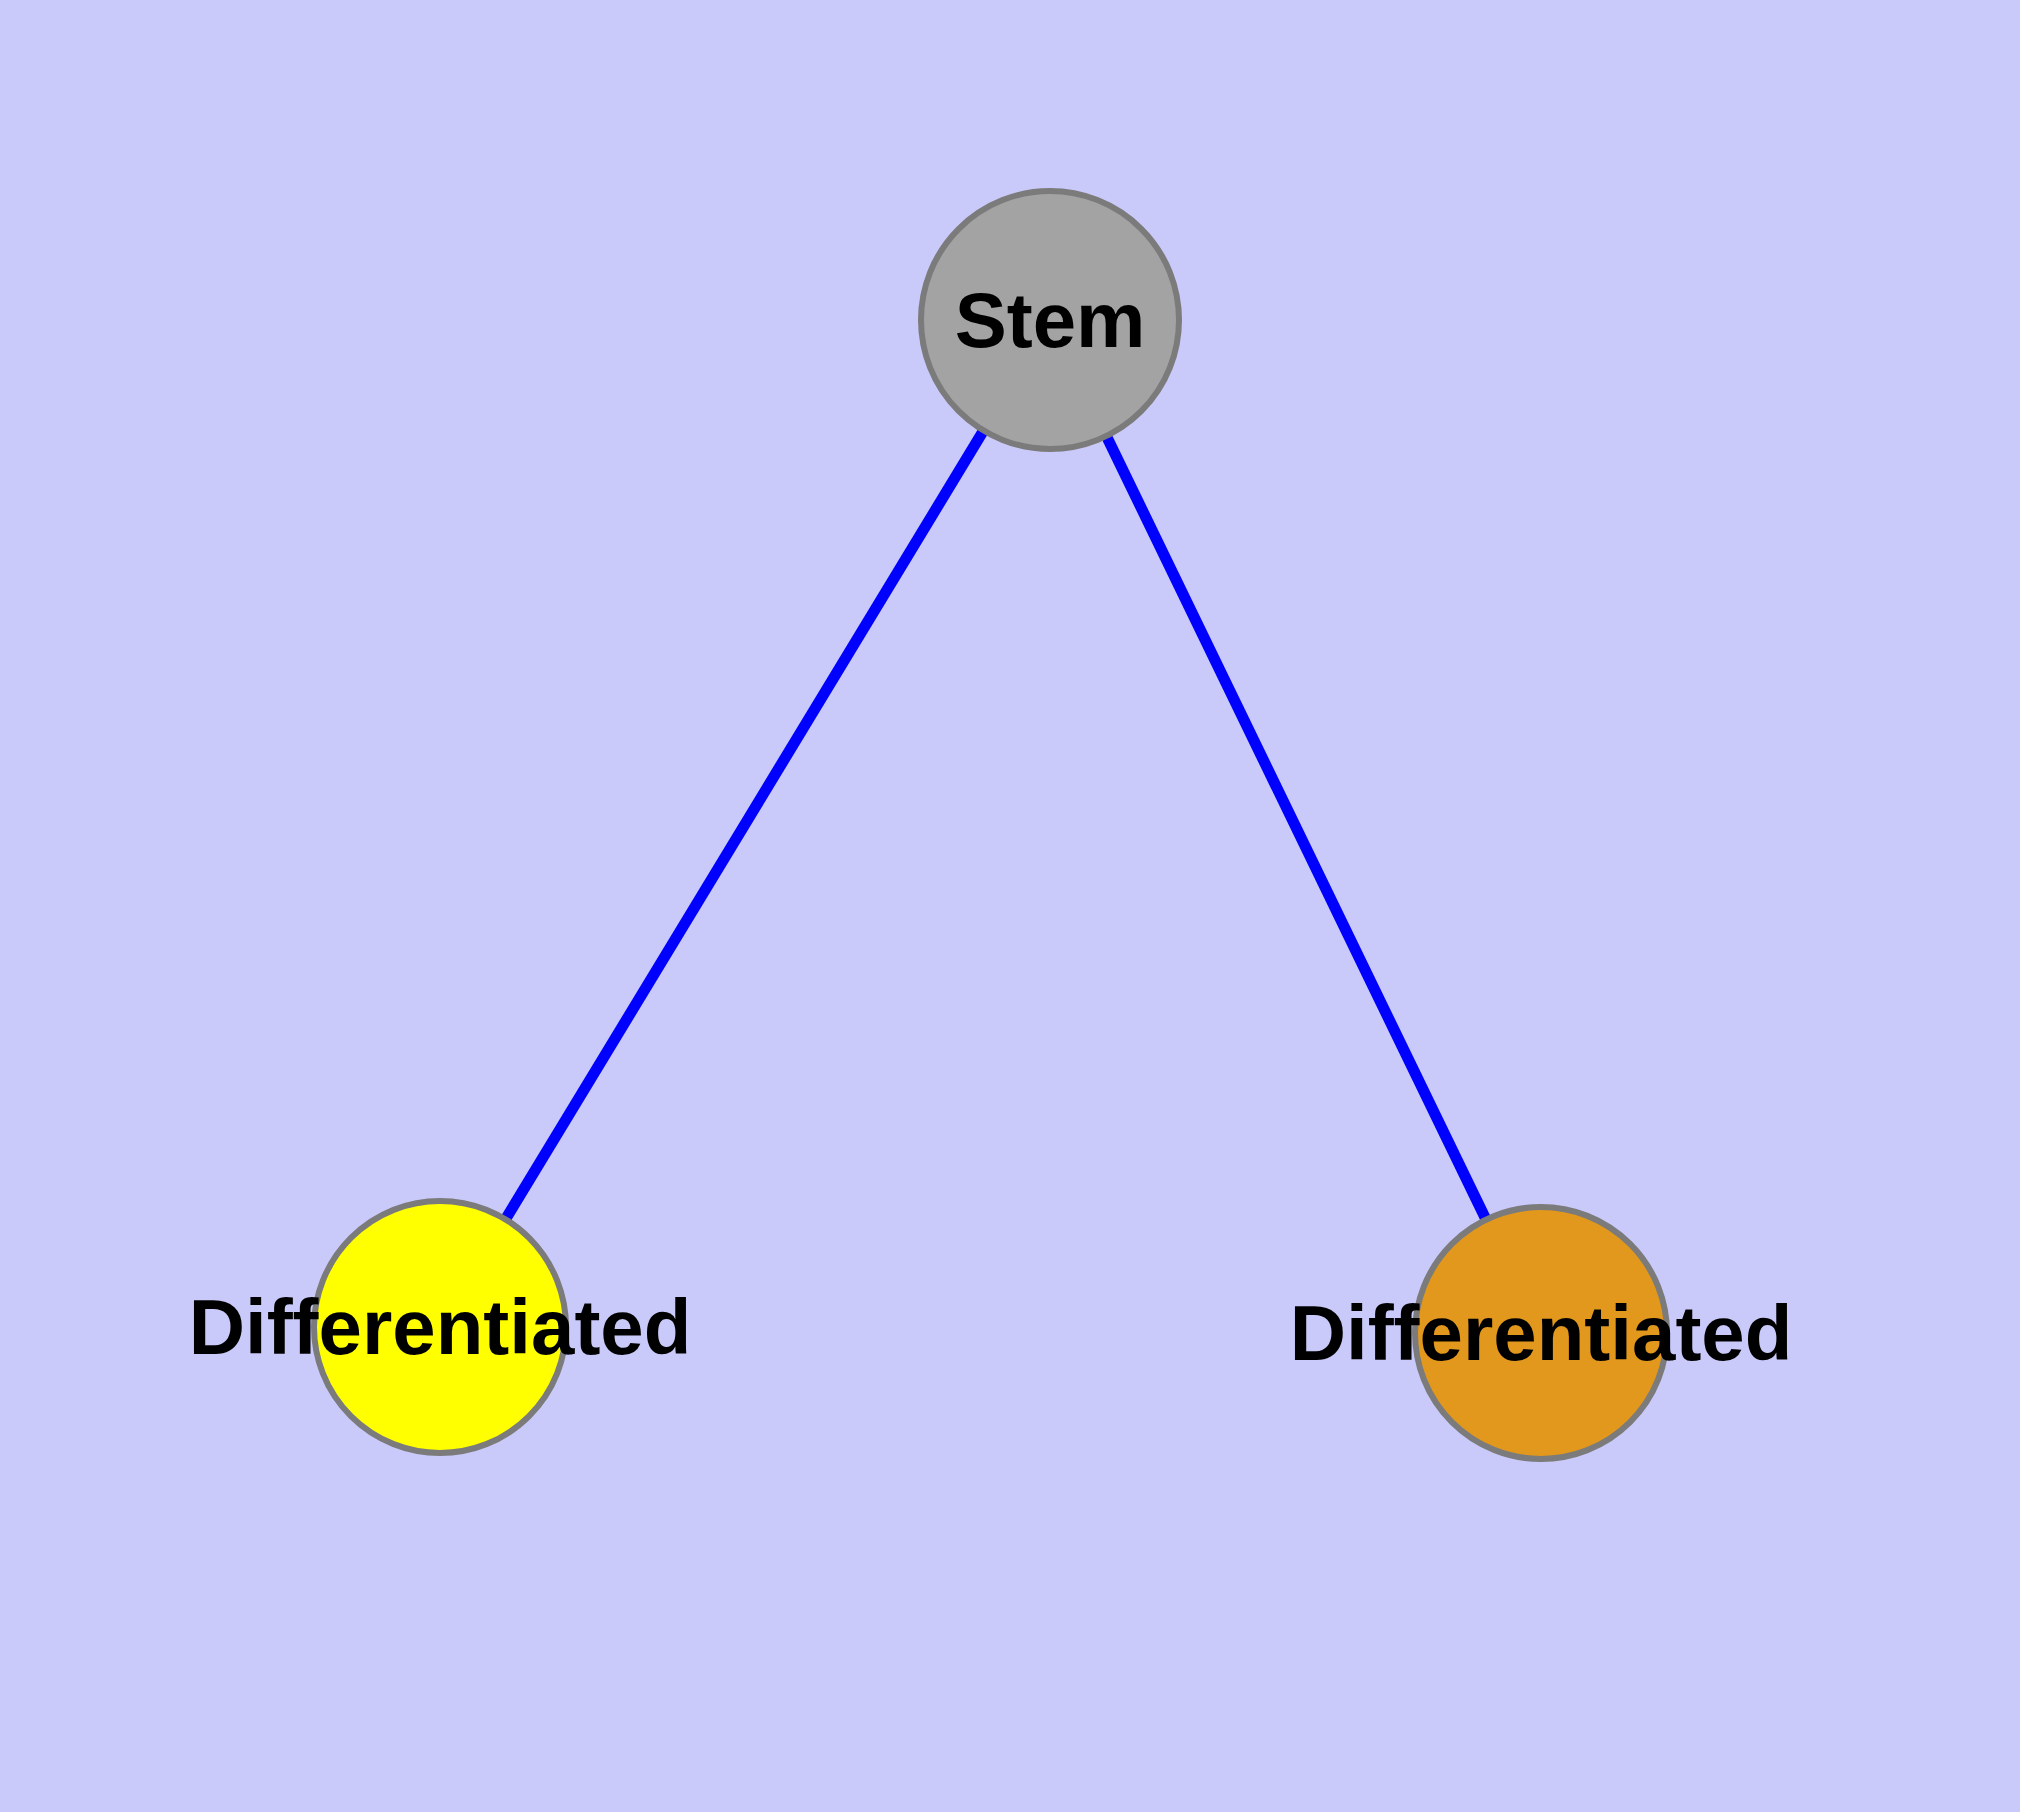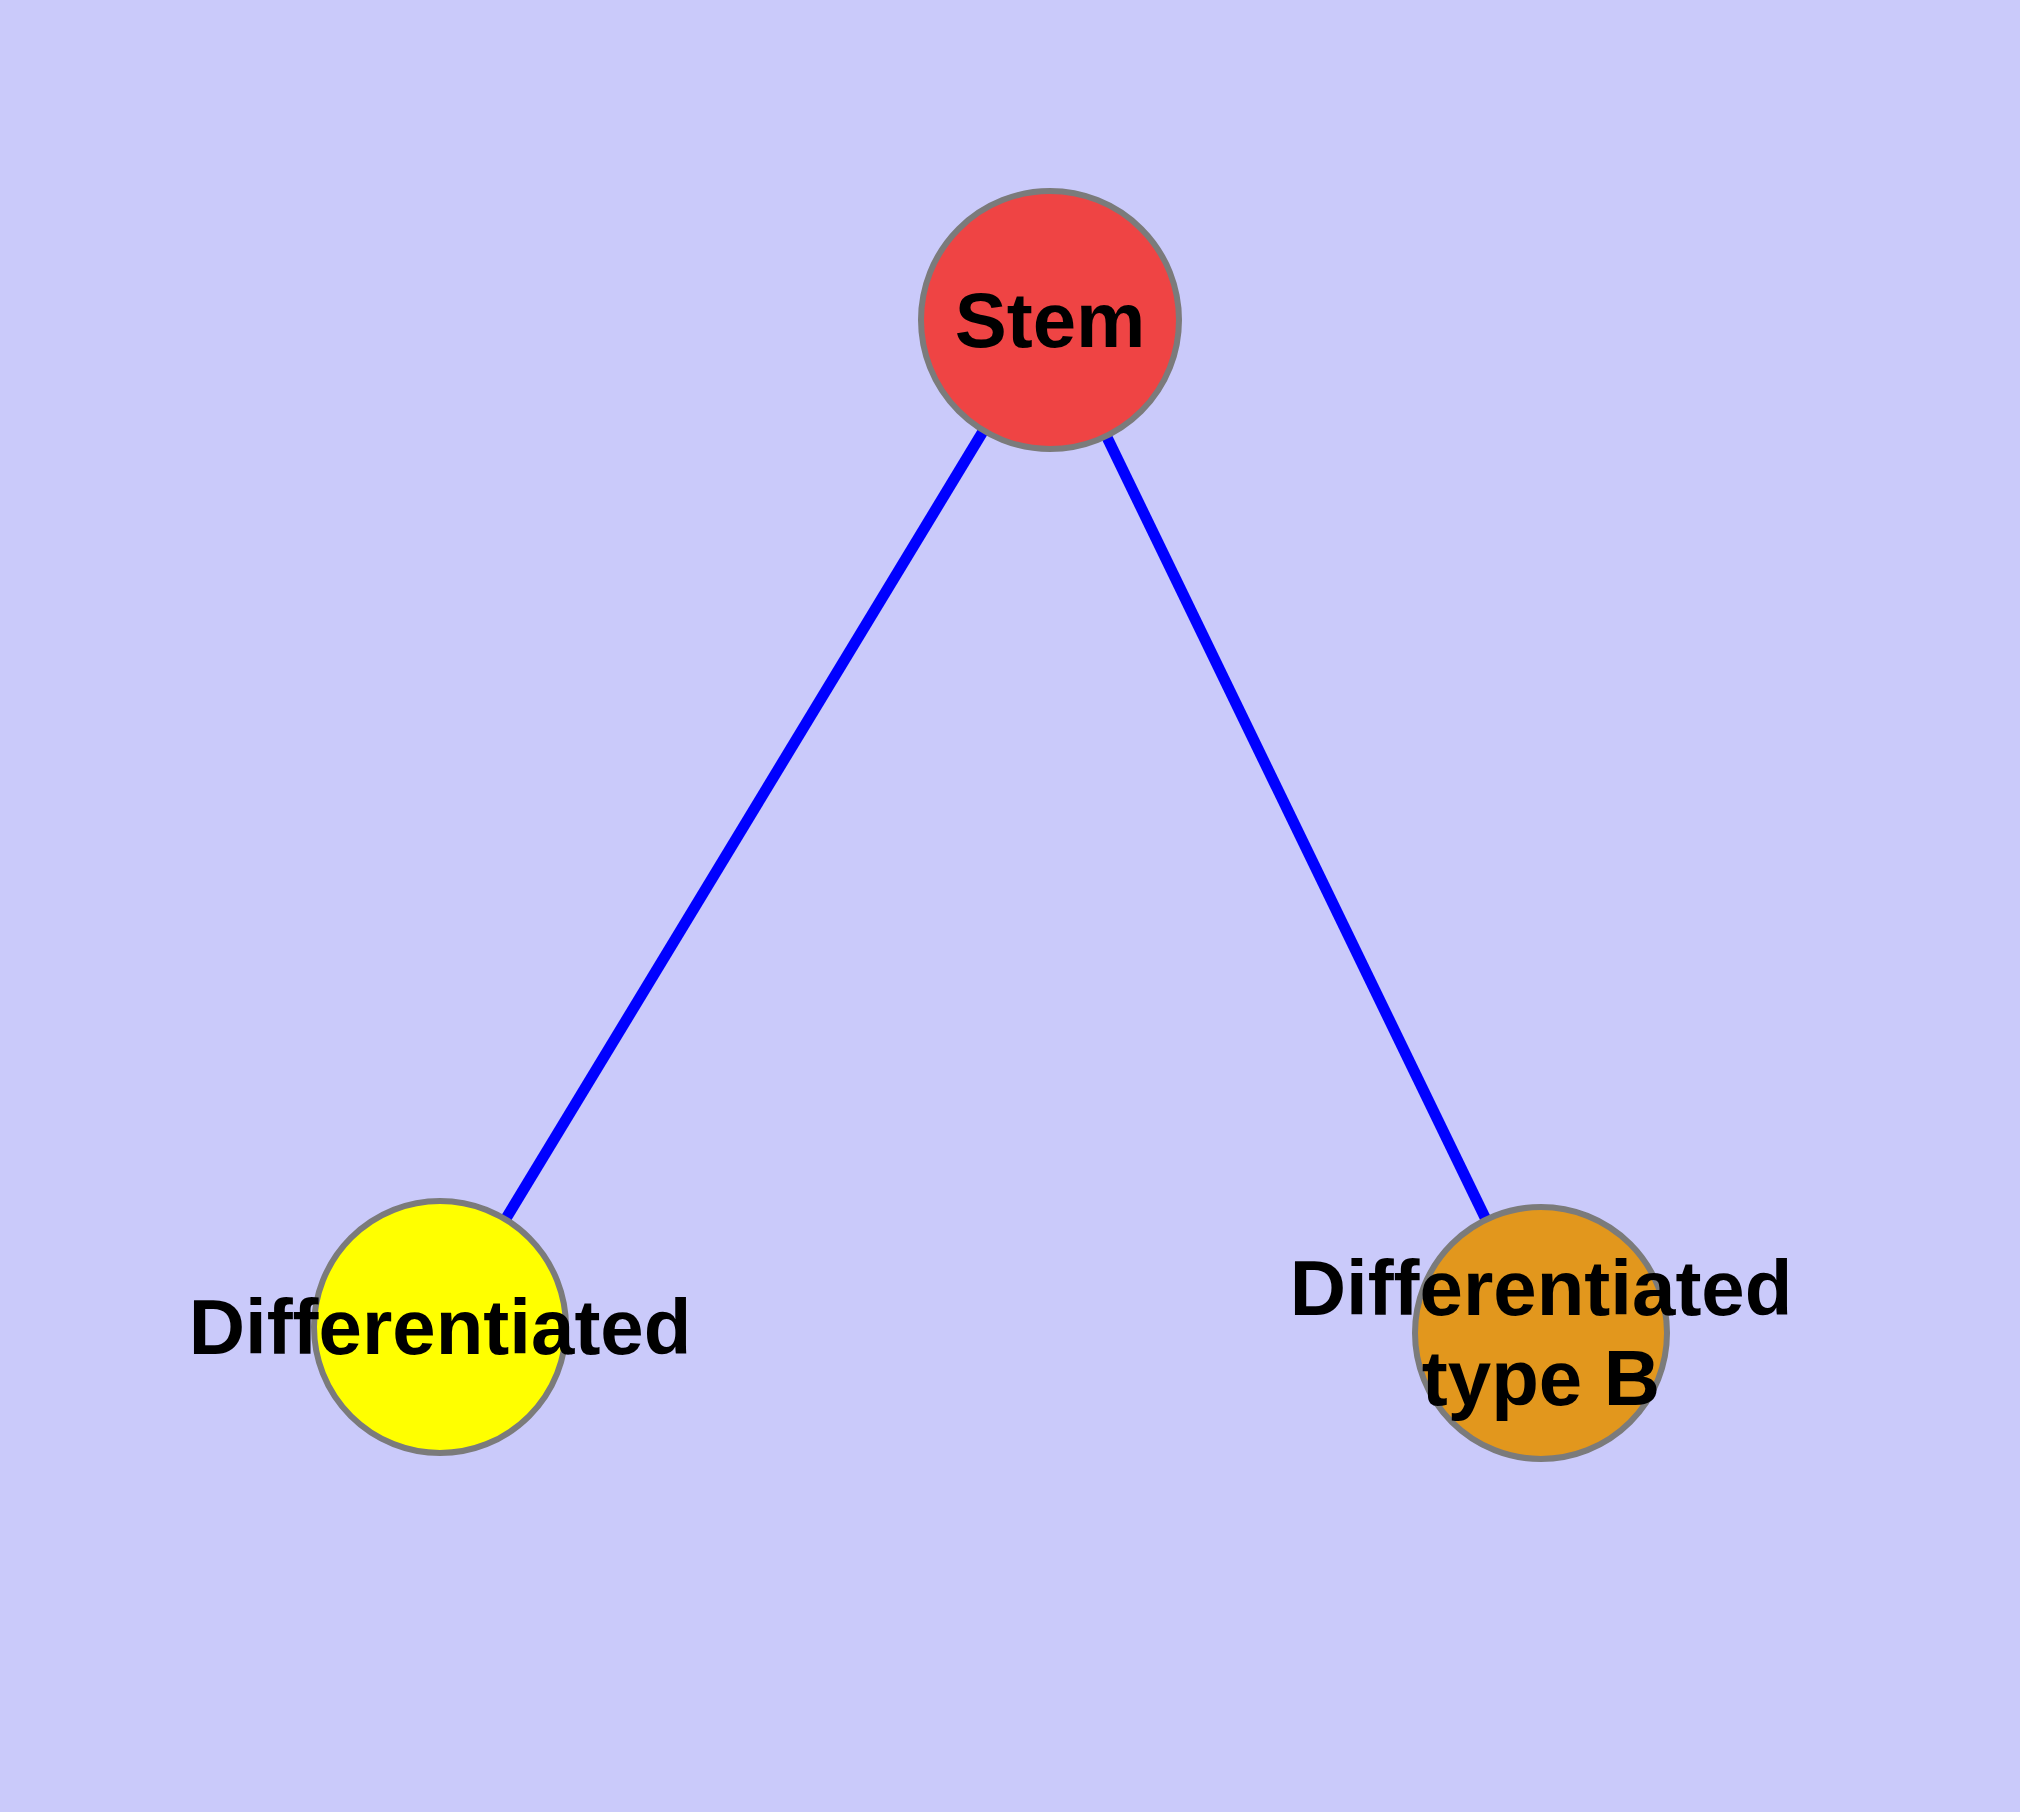--- a/index.html
+++ b/index.html
@@ -67,33 +67,32 @@
 </head>
 <body>
 
 <div class="canvas" style="background-color: rgb(202, 202, 250);">
 
   <svg class="edges-layer" viewBox="0 0 2384 2138">
     <line x1="1239" y1="378" x2="519" y2="1566" stroke-width="13" stroke="#0000FF"></line>
     <line x1="1239" y1="378" x2="1818" y2="1573" stroke-width="13" stroke="#0000FF"></line>
   </svg>
 
-  <div class="node" id="node-stem" style="background-color: #ef4444;">
+  <div class="node" id="node-stem" style="background-color: #a3a3a3;">
     <div class="node-label">
       <span class="label-line">Stem</span>
     </div>
   </div>
 
   <div class="node" id="node-type-a" style="background-color: rgb(255, 255, 0);">
     <div class="node-label">
       <span class="label-line">Differentiated</span>
     </div>
   </div>
 
   <div class="node" id="node-type-b" style="background-color: rgb(226, 151, 29);">
     <div class="node-label">
       <span class="label-line">Differentiated</span>
-      <span class="label-line">type B</span>
     </div>
   </div>
 
 </div>
 
 
 </body></html>

